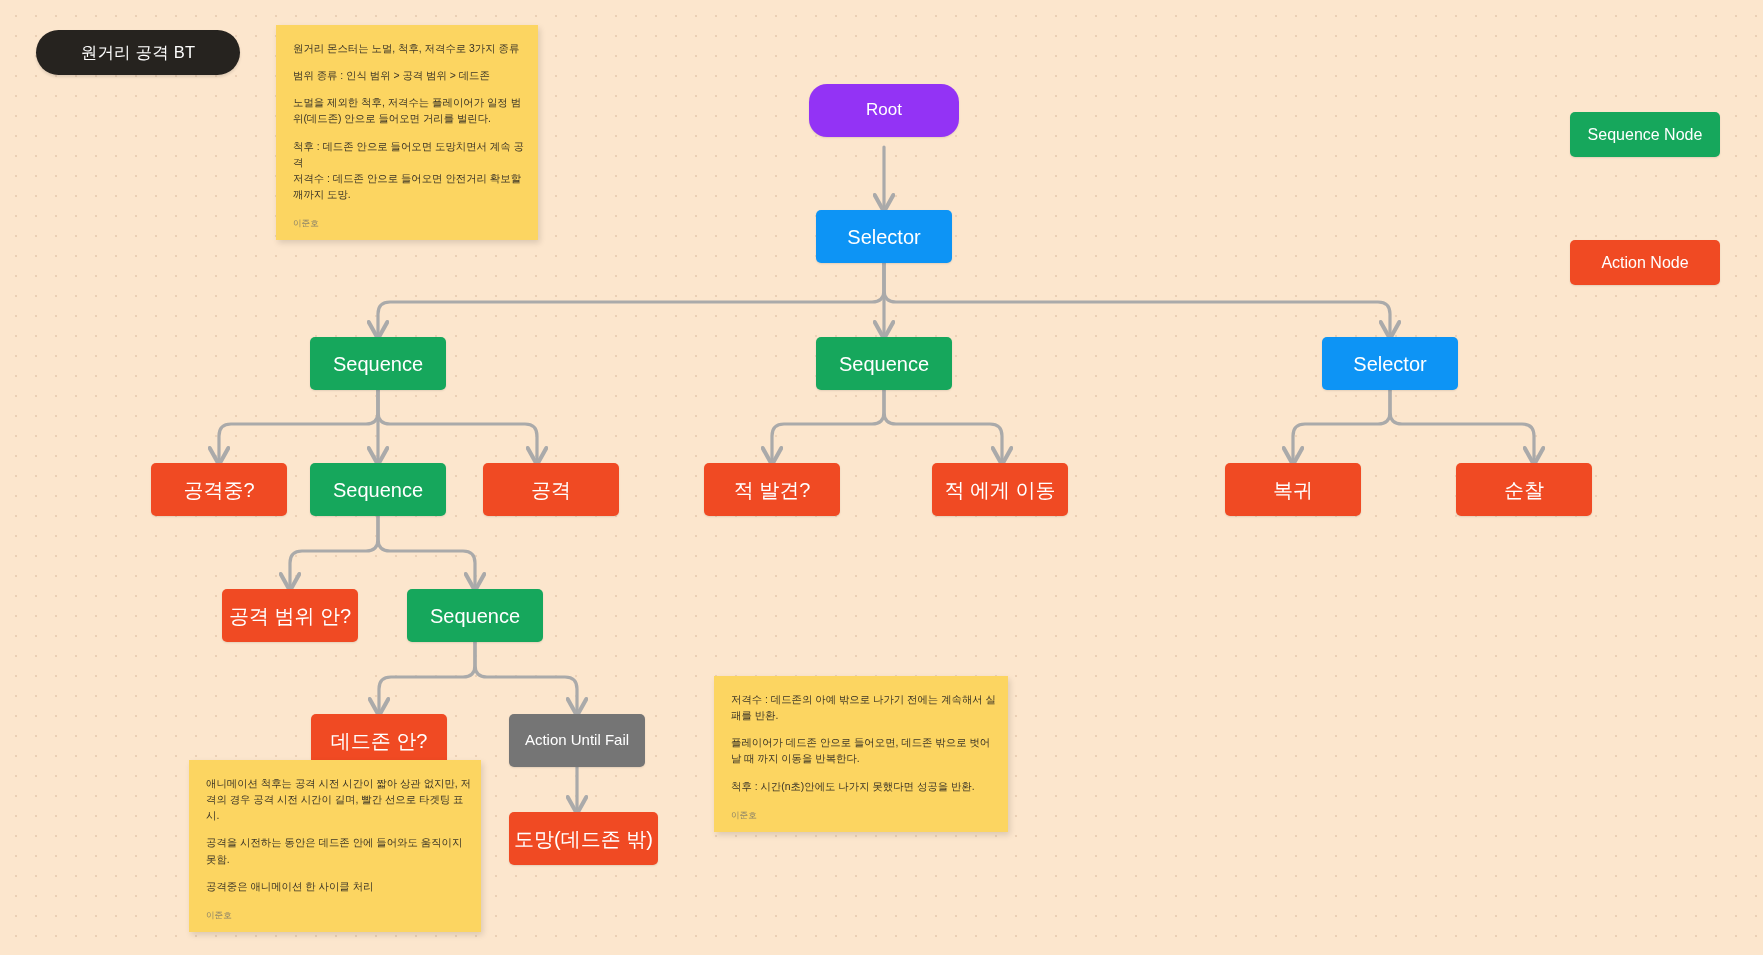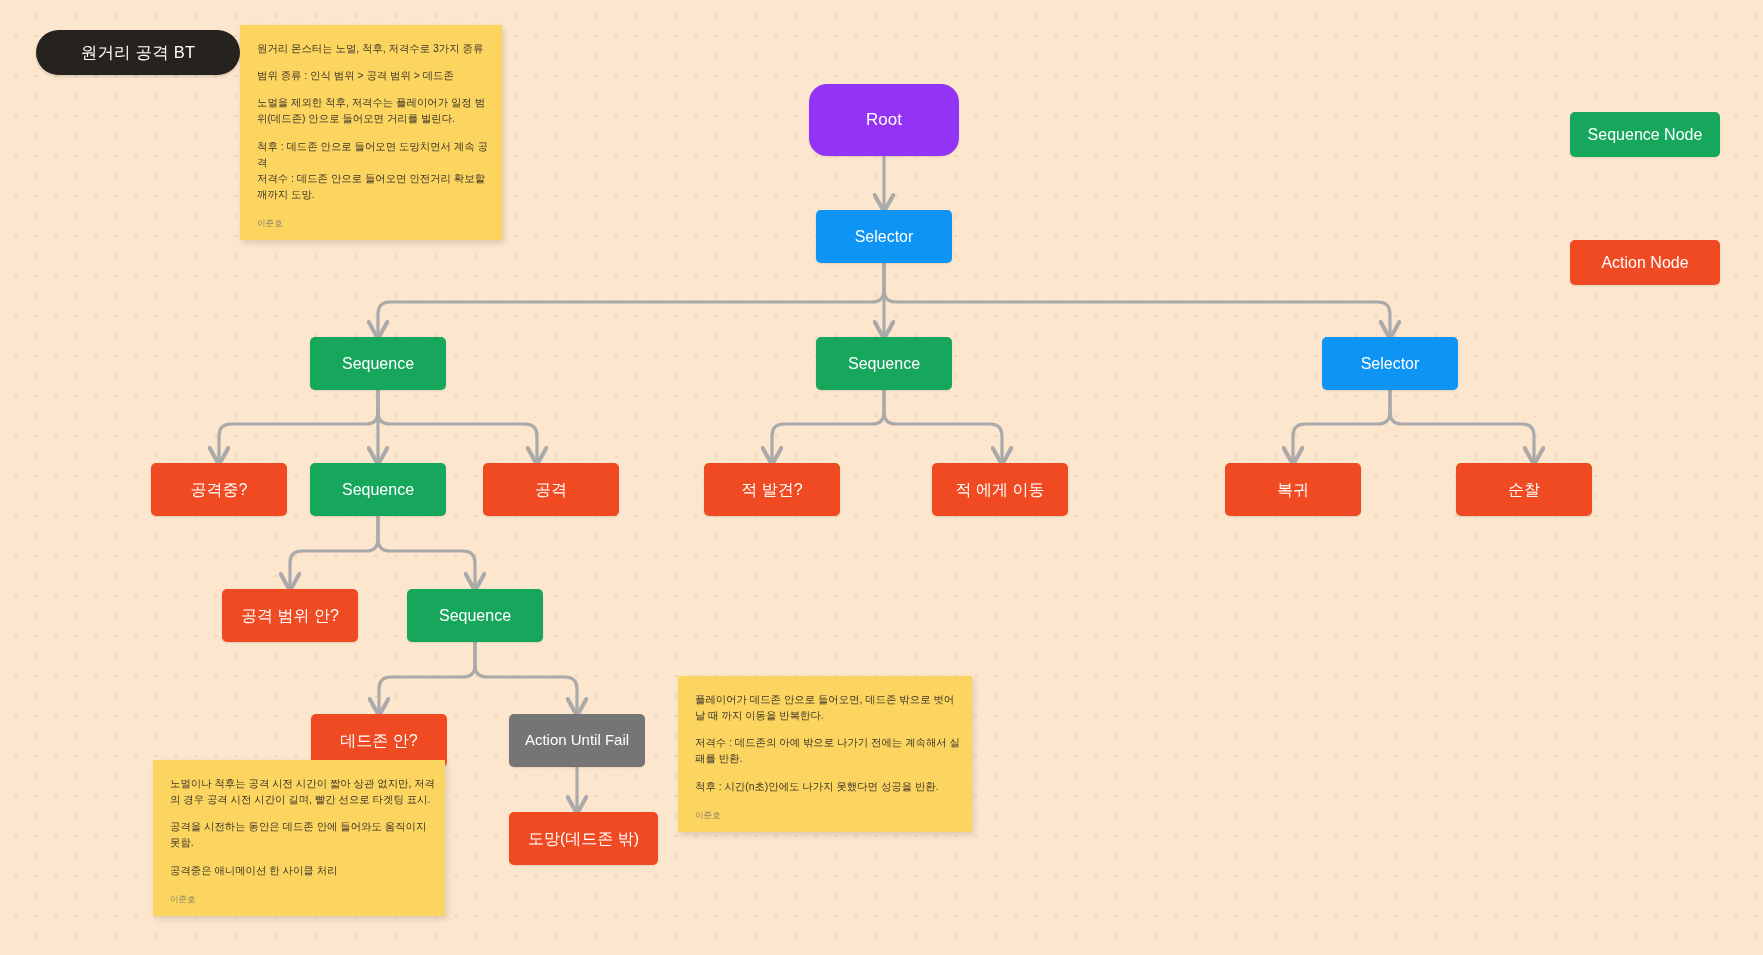--- a/index.html
+++ b/index.html
@@ -42,21 +42,21 @@
   }
 
   
   .node {
     position: absolute;
     display: flex;
     align-items: center;
     justify-content: center;
     color: #ffffff;
     border-radius: 5px;
-    font-size: 16px;
+    font-size: 20px;
     line-height: 1.1;
     text-align: center;
     box-shadow: 0 1px 2px rgba(0,0,0,.10);
     white-space: nowrap;
   }
   .node.root {
     background: #9333f5;
     border-radius: 18px;
     font-size: 17px;
   }
@@ -78,20 +78,21 @@
 
   
   .sticky {
     position: absolute;
     background: #fcd561;
     padding: 16px 10px 10px 17px;
     color: #3a3426;
     font-size: 10.4px;
     line-height: 1.55;
     box-shadow: 2px 3px 6px rgba(0,0,0,.13);
+    margin-left: 36px;
   }
   .sticky p { margin: 0 0 11px 0; }
   .sticky p:last-of-type { margin-bottom: 0; }
   .sticky .author {
     margin-top: 14px;
     font-size: 8.6px;
     color: #8d8468;
   }
   #note1 { left: 240px; top: 25px;  width: 262px; }
   #note2 { left: 153px; top: 760px; width: 292px; }
@@ -138,21 +139,21 @@
 
   <div class="title-pill">원거리 공격 BT</div>
 
   <div class="legend-item sequence" style="top:112px; background:#16a75c;">
     <span>Sequence Node</span>
   </div>
   <div class="legend-item action" style="top:196px; background:#f04a23;margin-top:44px;">
     <span>Action Node</span>
   </div>
 
-  <div class="node root" style="left:809px; top:84px; width:150px; height:72px;">
+  <div class="node root" style="left:809px; top:84px; width:150px; height:53px;">
     <span>Root</span>
   </div>
 
   <div class="node selector" style="left:816px; top:210px; width:136px; height:53px;">
     <span>Selector</span>
   </div>
 
   <div class="node sequence" style="left:310px; top:337px; width:136px; height:53px;">
     <span>Sequence</span>
   </div>
@@ -208,26 +209,26 @@
   <div class="sticky" id="note1">
     <p>원거리 몬스터는  노멀, 척후, 저격수로 3가지 종류</p>
     <p>범위 종류 : 인식 범위 &gt; 공격 범위 &gt; 데드존</p>
     <p>노멀을 제외한 척후, 저격수는 플레이어가 일정 범위(데드존) 안으로 들어오면 거리를 벌린다.</p>
     <p style="white-space:pre-line">척후 : 데드존 안으로 들어오면 도망치면서 계속 공격
 저격수 : 데드존 안으로 들어오면 안전거리 확보할 깨까지 도망.</p>
     <div class="author">이준호</div>
   </div>
 
   <div class="sticky" id="note2">
-    <p>노멀이나 척후는 공격 시전 시간이 짧아 상관 없지만, 저격의 경우 공격 시전 시간이 길며, 빨간 선으로 타겟팅 표시.</p>
+    <p>애니메이션 척후는 공격 시전 시간이 짧아 상관 없지만, 저격의 경우 공격 시전 시간이 길며, 빨간 선으로 타겟팅 표시.</p>
     <p>공격을 시전하는 동안은 데드존 안에 들어와도 움직이지 못함.</p>
     <p>공격중은 애니메이션 한 사이클 처리</p>
     <div class="author">이준호</div>
   </div>
 
   <div class="sticky" id="note3">
+    <p>저격수 : 데드존의 아예 밖으로 나가기 전에는 계속해서 실패를 반환.</p>
     <p>플레이어가 데드존 안으로 들어오면, 데드존 밖으로 벗어날 때 까지 이동을 반복한다.</p>
-    <p>저격수 : 데드존의 아예 밖으로 나가기 전에는 계속해서 실패를 반환.</p>
     <p>척후 : 시간(n초)안에도 나가지 못했다면 성공을 반환.</p>
     <div class="author">이준호</div>
   </div>
 
 </div>
 
 </body></html>

